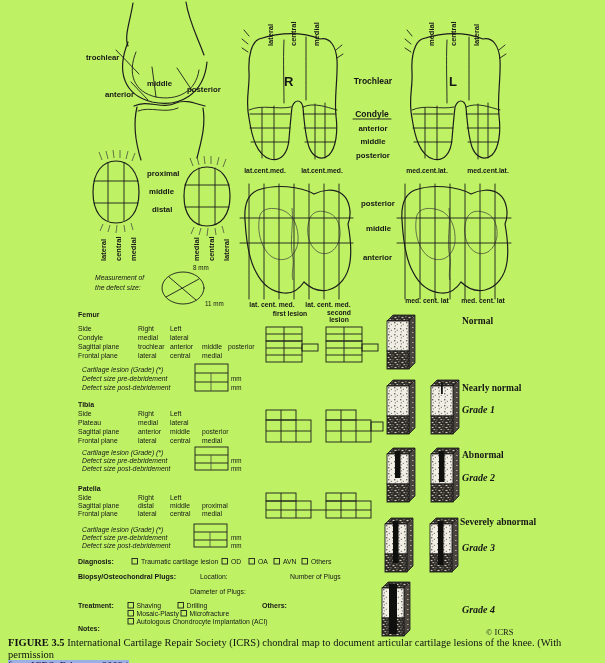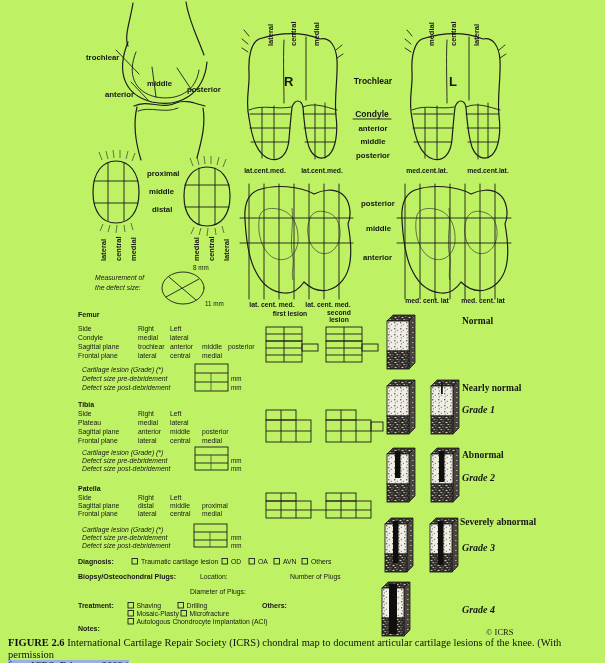--- a/index.html
+++ b/index.html
@@ -468,18 +468,18 @@
 
     <use href="#blk" x="382" y="588"></use>
     <rect x="389" y="584" width="8" height="50" fill="#0f0f0d"></rect>
     <text class="gi" x="462" y="613">Grade 4</text>
     <text class="cop" x="486" y="635">© ICRS</text>
   </g>
 
 </svg>
 
 <div class="caption">
-  <b>FIGURE 2.6</b>
+  <b>FIGURE 3.5</b>
   <span>International Cartilage Repair Society (ICRS) chondral map to document articular cartilage lesions of the knee. (With permission</span><br>
   <span class="hl">from ICRS, February, 2003.)</span>
 </div>
 
 </div>
 
 </body></html>

